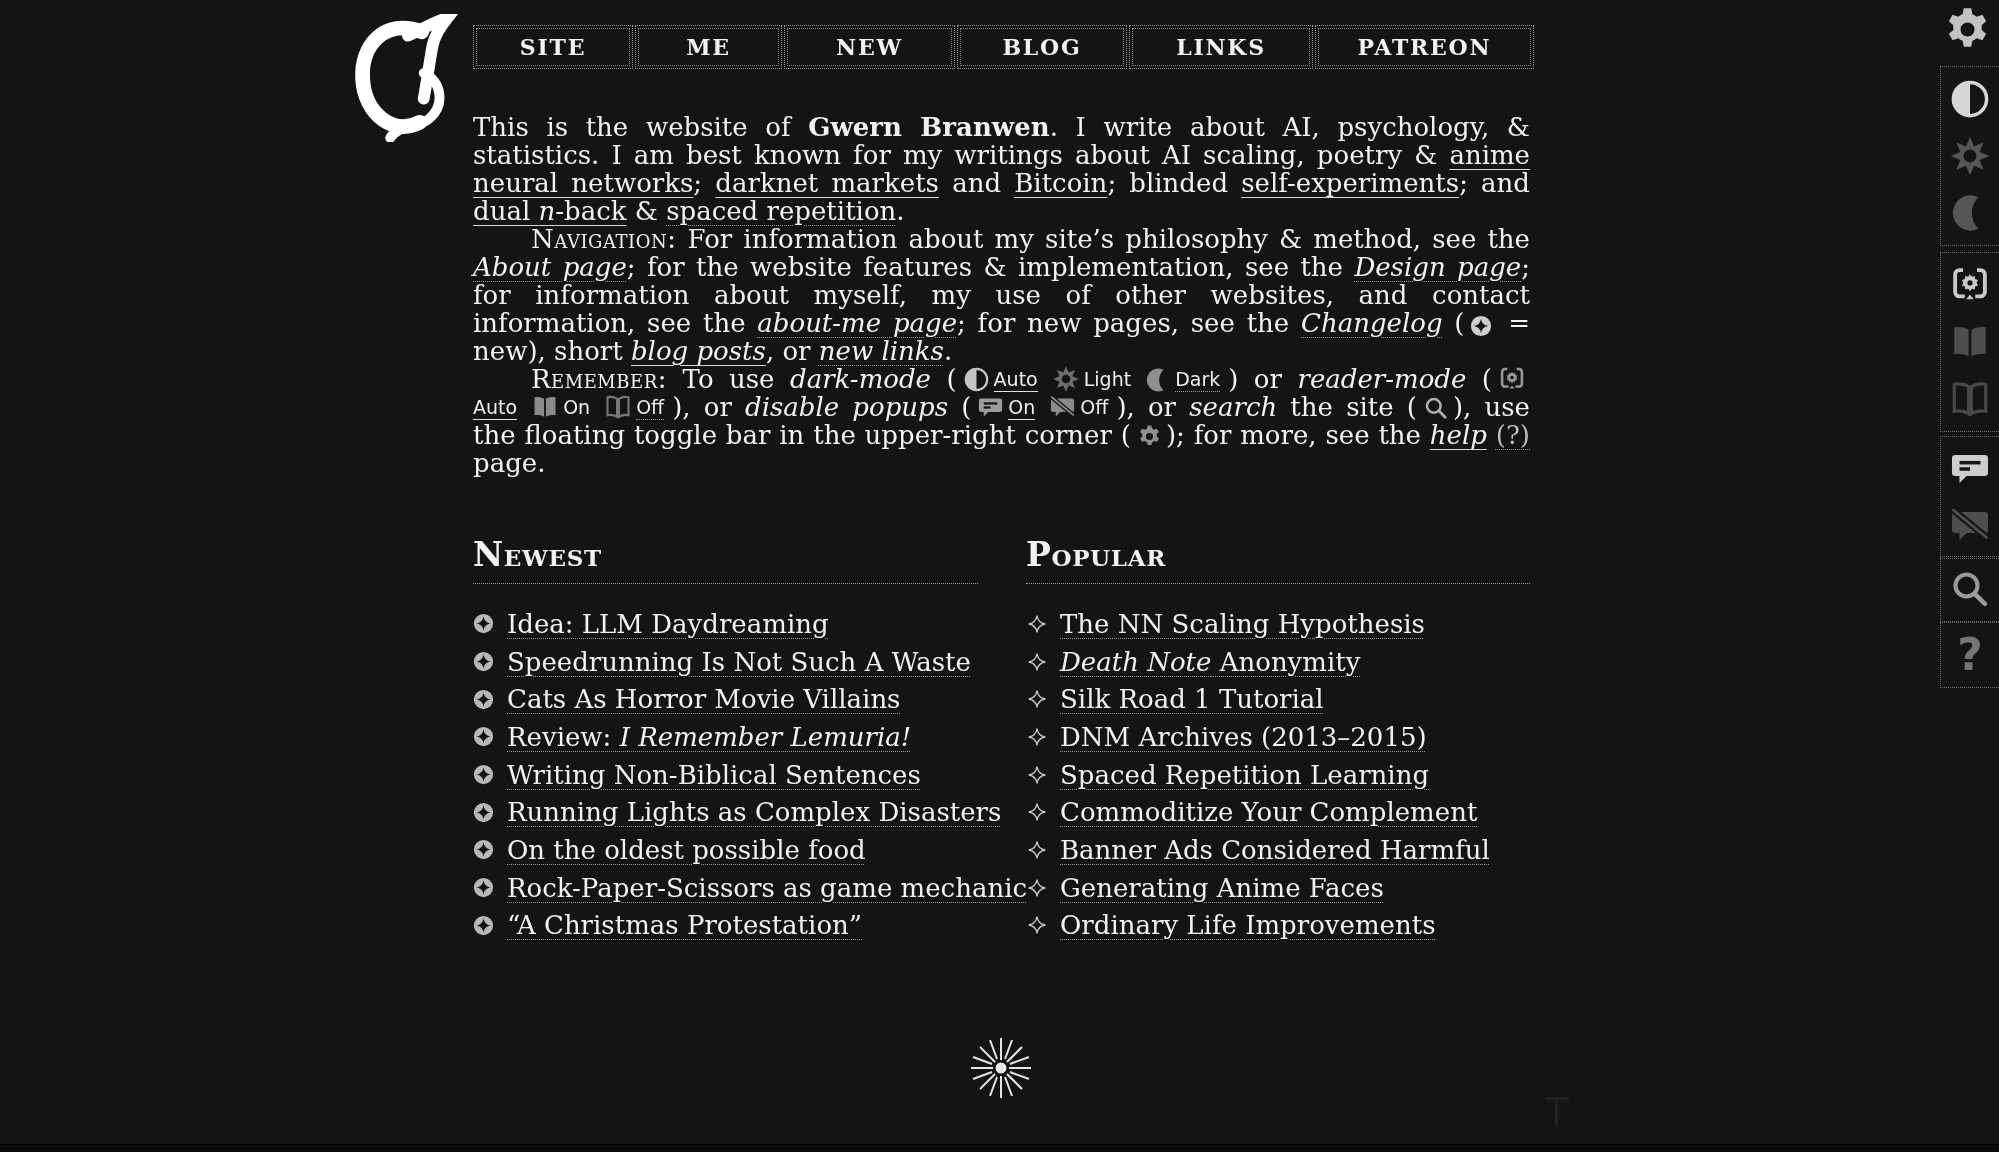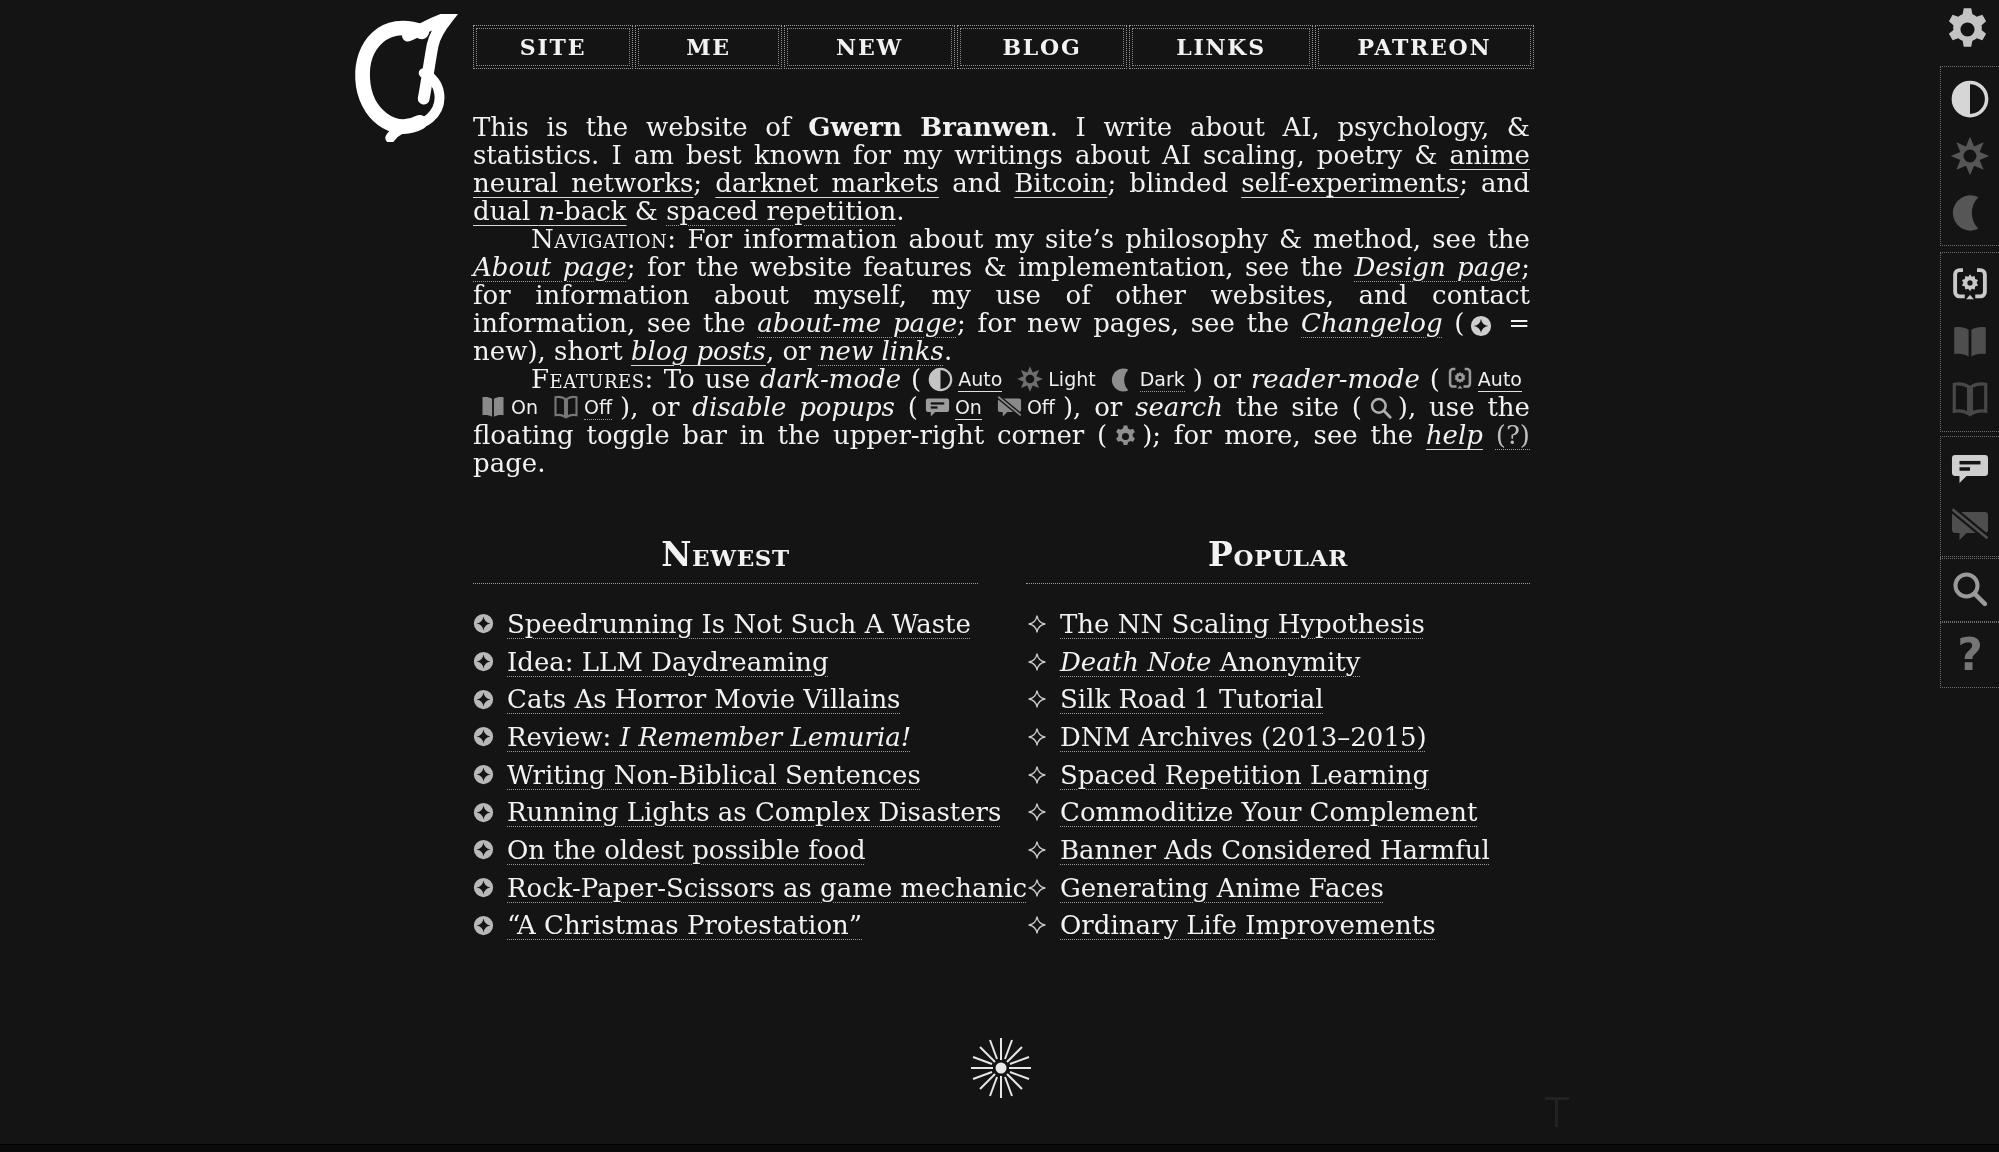--- a/index.html
+++ b/index.html
@@ -37,21 +37,21 @@
   .ic{display:inline-block;vertical-align:-5px;margin:0 4px 0 6px;}
   .ic svg{display:block;}
   .ui-label{
     font-family:"DejaVu Sans","Liberation Sans",sans-serif;
     font-size:19px;color:#f0f0f0;vertical-align:2px;margin-right:8px;cursor:pointer;
   }
   .lbl-solid{border-bottom:1px solid #e0e0e0;padding-bottom:1px;}
   .lbl-dot{border-bottom:1px dotted #9a9a9a;padding-bottom:1px;}
   
   .cols{display:flex;margin-top:58px;}
-  .col{width:505px;text-align:center;}
+  .col{width:505px;}
   .col.right{margin-left:48px;width:504px;}
   .col h2{
     margin:0;font-size:33px;font-variant:small-caps;letter-spacing:.02em;
     border-bottom:1px dotted #9b9b9b;padding-bottom:9px;
   }
   .col ul{list-style:none;margin:21px 0 0 0;padding:0;}
   .col li{height:37.7px;display:flex;align-items:center;}
   .bullet{width:21px;height:21px;flex:0 0 21px;margin-right:13px;display:flex;align-items:center;justify-content:center;}
   .col li a{font-size:26px;white-space:nowrap;}
   
@@ -101,21 +101,21 @@
     <div class="nav-item w6">PATREON</div>
   </div>
 
   <div class="prose">
     <p><span>This is the website of </span><span class="b">Gwern Branwen</span><span>. I write about AI, psychology, &amp; statistics. I am best known for my writings about AI scaling, poetry &amp; </span><a class="u-solid">anime neural networks</a><span>; </span><a class="u-solid">darknet markets</a><span> and </span><a class="u-solid">Bitcoin</a><span>; blinded </span><a class="u-solid">self-experiments</a><span>; and </span><a class="u-solid"><span>dual </span><span class="i">n</span><span>-back</span></a><span> &amp; </span><a class="u-dot">spaced repetition</a><span>.</span></p>
 
     <p class="indent"><span class="sc">Navigation:</span><span> For information about my site’s philosophy &amp; method, see the </span><a class="i u-dot">About page</a><span>; for the website features &amp; implementation, see the </span><a class="i u-dot">Design page</a><span>; for information about myself, my use of other websites, and contact information, see the </span><a class="i u-dot">about-me page</a><span>; for new pages, see the </span><a class="i u-dot">Changelog</a><span> (</span><span class="ic"><svg width="22" height="22" viewBox="0 0 24 24">
             <path fill="#cfcfcf" fill-rule="evenodd" d="M12 1a11 11 0 100 22 11 11 0 000-22zm0 3q1 6.9 8 8-7 1.1-8 8-1-6.9-8-8 7-1.1 8-8z"></path>
           </svg></span><span> = new), short </span><a class="i u-solid">blog posts</a><span>, or </span><a class="i u-dot">new links</a><span>.</span></p>
 
-    <p class="indent"><span class="sc">Features:</span><span> To use </span><span class="i">dark-mode</span><span> (</span><span class="ic"><svg width="27" height="27" viewBox="0 0 24 24">
+    <p class="indent"><span class="sc">Remember:</span><span> To use </span><span class="i">dark-mode</span><span> (</span><span class="ic"><svg width="27" height="27" viewBox="0 0 24 24">
             <circle cx="12" cy="12" r="9.5" fill="none" stroke="#c4c4c4" stroke-width="2"></circle>
             <path d="M12 2.5a9.5 9.5 0 000 19z" fill="#c4c4c4"></path>
           </svg></span><span class="ui-label lbl-solid">Auto</span><span class="ic"><svg width="28" height="28" viewBox="0 0 24 24">
             <path fill="#6e6e6e" fill-rule="evenodd" d="M23 12L17.5 14.3 19.8 19.8 14.3 17.5 12 23 9.7 17.5 4.2 19.8 6.5 14.3 1 12 6.5 9.7 4.2 4.2 9.7 6.5 12 1 14.3 6.5 19.8 4.2 17.5 9.7zM12 8.3a3.7 3.7 0 100 7.4 3.7 3.7 0 100-7.4z"></path>
           </svg></span><span class="ui-label">Light</span><span class="ic"><svg width="26" height="26" viewBox="0 0 24 24">
             <path fill="#8d8d8d" d="M17 2.5A10.6 10.6 0 1017 21.5 13.5 13.5 0 0117 2.5z"></path>
           </svg></span><span class="ui-label lbl-dot">Dark</span><span>) or </span><span class="i">reader-mode</span><span> (</span><span class="ic"><svg width="28" height="28" viewBox="0 0 24 24">
             <path d="M8 3.5H6a2.5 2.5 0 00-2.5 2.5v10A2.5 2.5 0 006 18.5h3M16 3.5h2a2.5 2.5 0 012.5 2.5v10a2.5 2.5 0 01-2.5 2.5h-3" fill="none" stroke="#9a9a9a" stroke-width="2.2"></path>
             <path fill="#9a9a9a" fill-rule="evenodd" d="M12 5.8l1 1.5 1.7-.5.2 1.8 1.7.5-.8 1.6.8 1.6-1.7.5-.2 1.8-1.7-.5-1 1.5-1-1.5-1.7.5-.2-1.8-1.7-.5.8-1.6-.8-1.6 1.7-.5.2-1.8 1.7.5zM12 9.3a1.5 1.5 0 100 3 1.5 1.5 0 100-3z"></path>
             <path d="M12 17.5l-2.2 2.6h4.4z" fill="#9a9a9a"></path>
@@ -142,29 +142,29 @@
   <div class="cols">
     <div class="col">
       <h2>Newest</h2>
       <ul>
         <li>
             <span class="bullet">
               <svg width="21" height="21" viewBox="0 0 24 24">
                 <path fill="#b8b8b8" fill-rule="evenodd" d="M12 1a11 11 0 100 22 11 11 0 100-22zm0 3q1 6.9 8 8-7 1.1-8 8-1-6.9-8-8 7-1.1 8-8z"></path>
               </svg>
             </span>
+            <a class="u-dot"><span>Idea: LLM Daydreaming</span><em></em><span></span></a>
+          </li>
+        <li>
+            <span class="bullet">
+              <svg width="21" height="21" viewBox="0 0 24 24">
+                <path fill="#b8b8b8" fill-rule="evenodd" d="M12 1a11 11 0 100 22 11 11 0 100-22zm0 3q1 6.9 8 8-7 1.1-8 8-1-6.9-8-8 7-1.1 8-8z"></path>
+              </svg>
+            </span>
             <a class="u-dot"><span>Speedrunning Is Not Such A Waste</span><em></em></a>
-          </li>
-        <li>
-            <span class="bullet">
-              <svg width="21" height="21" viewBox="0 0 24 24">
-                <path fill="#b8b8b8" fill-rule="evenodd" d="M12 1a11 11 0 100 22 11 11 0 100-22zm0 3q1 6.9 8 8-7 1.1-8 8-1-6.9-8-8 7-1.1 8-8z"></path>
-              </svg>
-            </span>
-            <a class="u-dot"><span>Idea: LLM Daydreaming</span><em></em><span></span></a>
           </li>
         <li>
             <span class="bullet">
               <svg width="21" height="21" viewBox="0 0 24 24">
                 <path fill="#b8b8b8" fill-rule="evenodd" d="M12 1a11 11 0 100 22 11 11 0 100-22zm0 3q1 6.9 8 8-7 1.1-8 8-1-6.9-8-8 7-1.1 8-8z"></path>
               </svg>
             </span>
             <a class="u-dot"><span>Cats As Horror Movie Villains</span></a>
           </li>
         <li>

